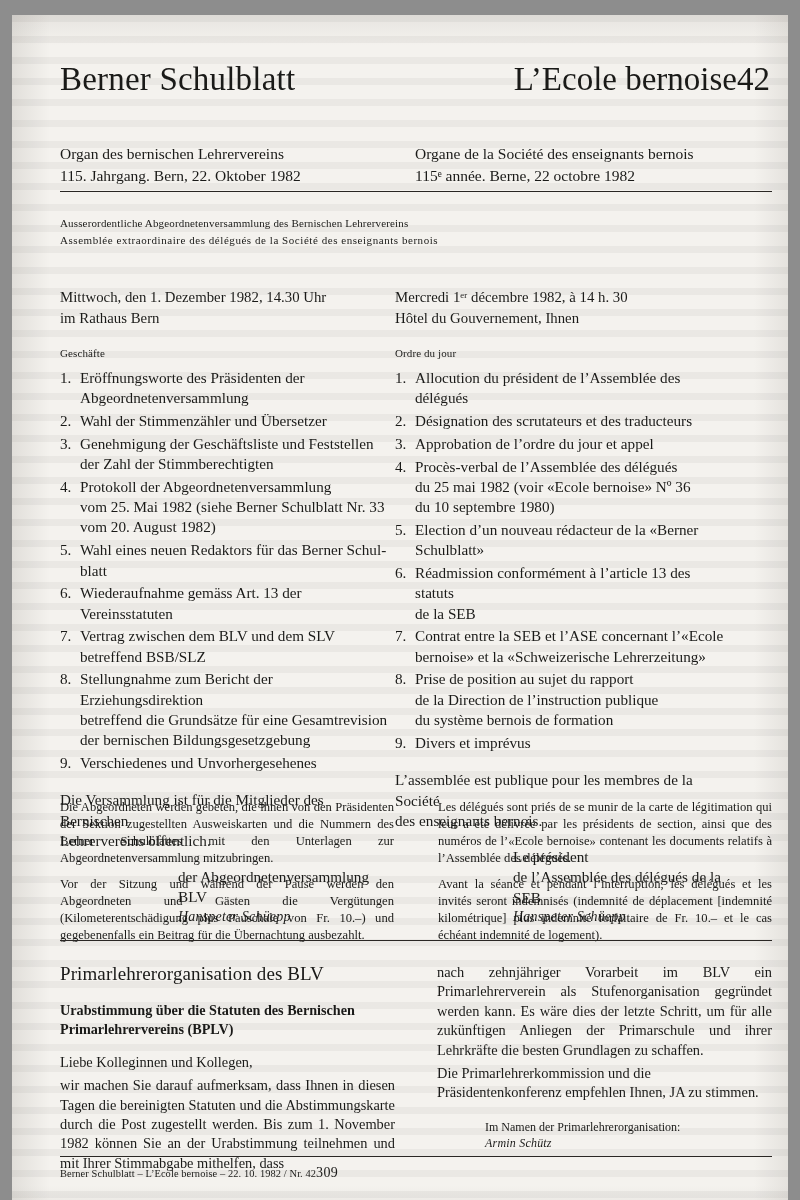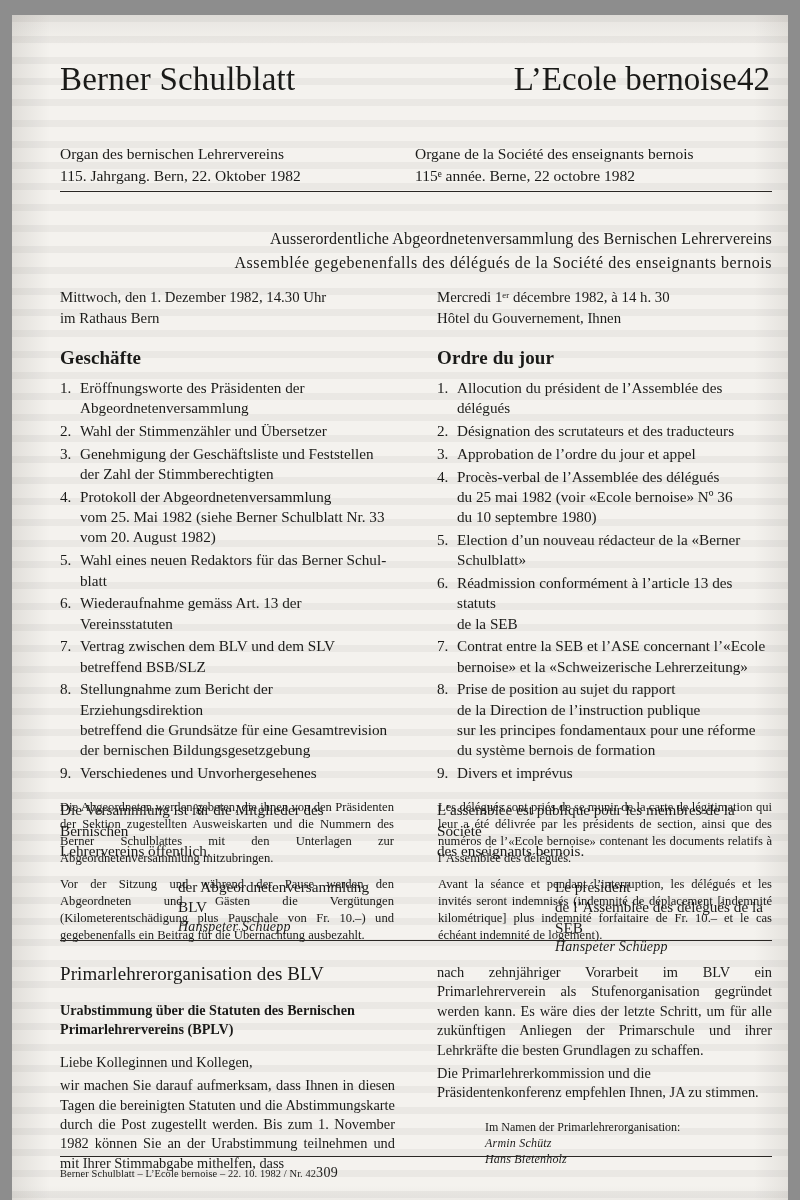--- a/index.html
+++ b/index.html
@@ -91,47 +91,46 @@
     display: flex;
     font-size: 15.5px;
     line-height: 1.42;
   }
   .organ .col-l { width: 355px; }
   .organ .col-r { flex: 1; }
 
   
   .headline {
     position: absolute;
-    left: 0; top: 212px;
-    width: 712px;
-    text-align: right;
-    font-size: 16px;
+    left: 0; top: 200px;
+    width: 712px;
+    text-align: left;
+    font-size: 11px;
     line-height: 1.5;
     letter-spacing: 0.15px;
   }
   .headline .l2 { letter-spacing: 0.55px; }
 
   
   .cols {
     position: absolute;
     left: 0; top: 272px;
     width: 712px;
     display: flex;
-    gap: 42px;
   }
   .col { width: 335px; }
 
   .when {
     font-size: 14.8px;
     line-height: 1.42;
     margin-bottom: 18px;
   }
   h3.sec {
-    font-size: 19px;
-    font-weight: bold;
+    font-size: 11px;
+    font-weight: normal;
     margin: 0 0 9px 0;
     letter-spacing: 0.1px;
   }
   ol.agenda {
     list-style: none;
     margin: 0;
     padding: 0;
     font-size: 15.2px;
     line-height: 1.335;
   }
@@ -258,21 +257,21 @@
       <div class="col-r">
         <div>Organe de la Société des enseignants bernois</div>
         <div>115ᵉ année. Berne, 22 octobre 1982</div>
       </div>
     </div>
 
     <div class="rule top"></div>
 
     <div class="headline">
       <div class="l1">Ausserordentliche Abgeordnetenversammlung des Bernischen Lehrervereins</div>
-      <div class="l2">Assemblée gegebenenfalls des délégués de la Société des enseignants bernois</div>
+      <div class="l2">Assemblée extraordinaire des délégués de la Société des enseignants bernois</div>
     </div>
 
     <div class="cols">
 
       <div class="col">
         <div class="when">
           <div>Mittwoch, den 1. Dezember 1982, 14.30 Uhr</div>
           <div>im Rathaus Bern</div>
         </div>
         <h3 class="sec">Geschäfte</h3>
@@ -369,21 +368,20 @@
             </li>
             <li>
               <span class="num">7.</span>
               <span class="ln">Contrat entre la SEB et l’ASE concernant l’«Ecole</span>
               <span class="ln">bernoise» et la «Schweizerische Lehrerzeitung»</span>
             </li>
             <li>
               <span class="num">8.</span>
               <span class="ln">Prise de position au sujet du rapport</span>
               <span class="ln">de la Direction de l’instruction publique</span>
-              <span class="ln">sur les principes fondamentaux pour une réforme</span>
               <span class="ln">du système bernois de formation</span>
             </li>
             <li>
               <span class="num">9.</span>
               <span class="ln">Divers et imprévus</span>
             </li>
           </ol>
         <div class="closing">
           <div>L’assemblée est publique pour les membres de la Société</div>
           <div>des enseignants bernois.</div>
@@ -418,21 +416,20 @@
         </h4>
         <p>Liebe Kolleginnen und Kollegen,</p>
         <p>wir machen Sie darauf aufmerksam, dass Ihnen in diesen Tagen die bereinigten Statuten und die Abstimmungskarte durch die Post zugestellt werden. Bis zum 1. November 1982 können Sie an der Urabstimmung teilnehmen und mit Ihrer Stimmabgabe mithelfen, dass</p>
       </div>
       <div class="col">
         <p>nach zehnjähriger Vorarbeit im BLV ein Primarlehrerverein als Stufenorganisation gegründet werden kann. Es wäre dies der letzte Schritt, um für alle zukünftigen Anliegen der Primarschule und ihrer Lehrkräfte die besten Grundlagen zu schaffen.</p>
         <p class="last">Die Primarlehrerkommission und die Präsidentenkonferenz empfehlen Ihnen, JA zu stimmen.</p>
         <div class="byline">
           <div>Im Namen der Primarlehrerorganisation:</div>
           <div class="nm">Armin Schütz</div>
-          <div class="nm">Hans Bietenholz</div>
         </div>
       </div>
     </div>
 
     <div class="rule bottom"></div>
 
     <div class="footer">
       <span>Berner Schulblatt – L’Ecole bernoise – 22. 10. 1982 / Nr. 42</span>
       <span class="pageno">309</span>
     </div>

